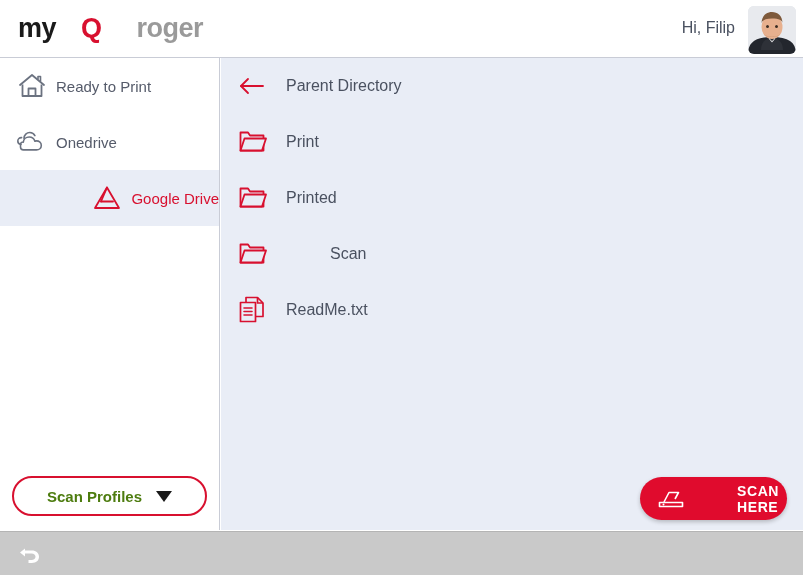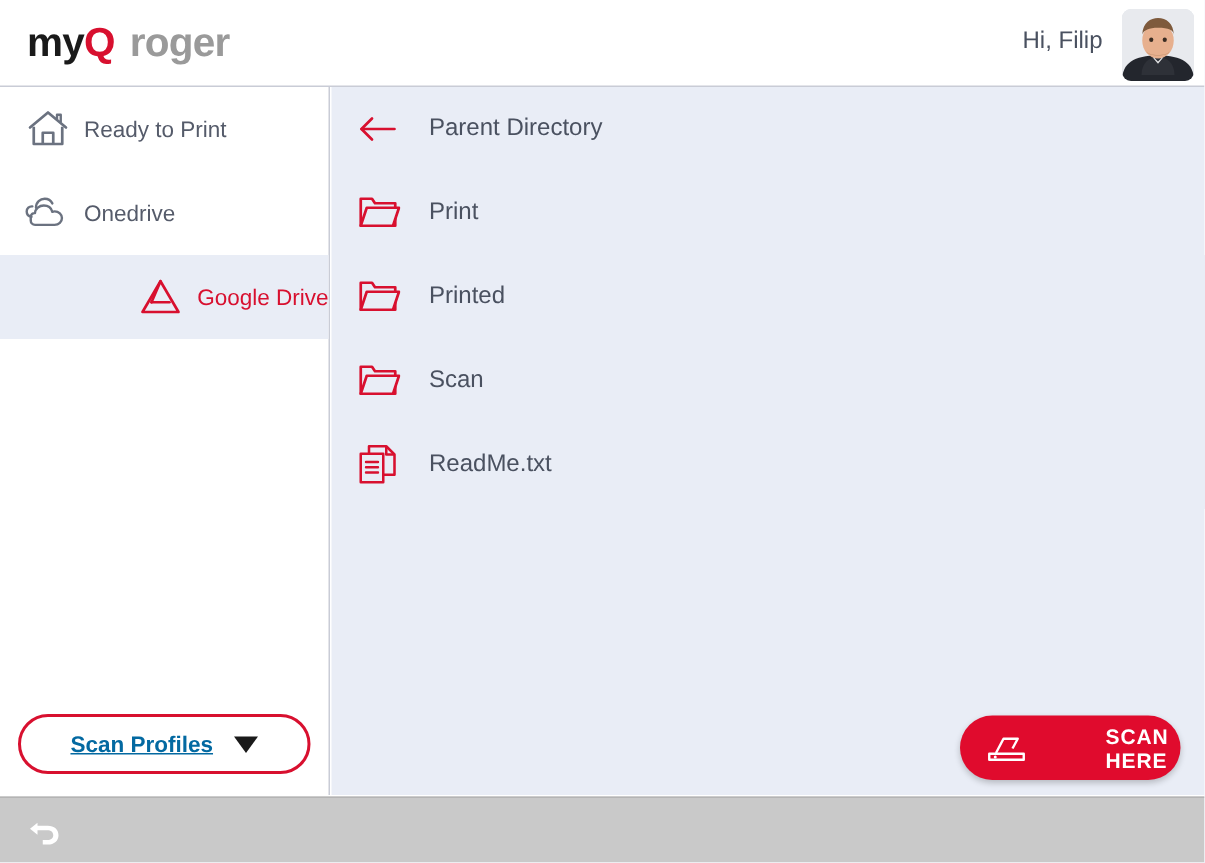--- a/index.html
+++ b/index.html
@@ -32,20 +32,21 @@
     box-sizing: border-box;
   }
   .logo {
     position: absolute;
     left: 18px;
     top: 13px;
     height: 30px;
     display: flex;
     align-items: center;
     letter-spacing: -0.5px;
+    gap: 25px;
   }
   .logo-my {
     font-size: 27px;
     font-weight: bold;
     color: #1a1a1a;
     line-height: 1;
   }
   .logo-q {
     position: relative;
     font-size: 27px;
@@ -128,22 +129,21 @@
     background: #ffffff;
     display: flex;
     align-items: center;
     justify-content: center;
     box-sizing: border-box;
     cursor: pointer;
   }
   .scan-profiles-label {
     font-size: 15px;
     font-weight: bold;
-    color: #0369a1;
-    text-decoration: underline;
+    color: #4d7c0f;
   }
   .caret {
     margin-left: 14px;
     width: 0;
     height: 0;
     border-left: 8px solid transparent;
     border-right: 8px solid transparent;
     border-top: 11px solid #1a1a1a;
   }
 
@@ -325,21 +325,21 @@
     <div class="file-row" style="top:112px;">
       <span class="file-icon">
         <svg width="30" height="26" viewBox="0 0 30 26">
           <path d="M3.5 21.5 L3.5 3.5 L11 3.5 L13 6.5 L26.5 6.5 L26.5 21.5 Z" fill="none" stroke="#d8102f" stroke-width="1.8" stroke-linejoin="round"></path>
           <path d="M3.5 21.5 L7.5 9.5 L29 9.5 L25 21.5 Z" fill="#e9edf6" stroke="#d8102f" stroke-width="1.8" stroke-linejoin="round"></path>
         </svg>
       </span>
       <span class="file-label">Printed</span>
     </div>
 
-    <div class="file-row" style="top:168px;">
+    <div class="file-row" style="top:168px;gap:44px;">
       <span class="file-icon">
         <svg width="30" height="26" viewBox="0 0 30 26">
           <path d="M3.5 21.5 L3.5 3.5 L11 3.5 L13 6.5 L26.5 6.5 L26.5 21.5 Z" fill="none" stroke="#d8102f" stroke-width="1.8" stroke-linejoin="round"></path>
           <path d="M3.5 21.5 L7.5 9.5 L29 9.5 L25 21.5 Z" fill="#e9edf6" stroke="#d8102f" stroke-width="1.8" stroke-linejoin="round"></path>
         </svg>
       </span>
       <span class="file-label">Scan</span>
     </div>
 
     <div class="file-row" style="top:224px;">

